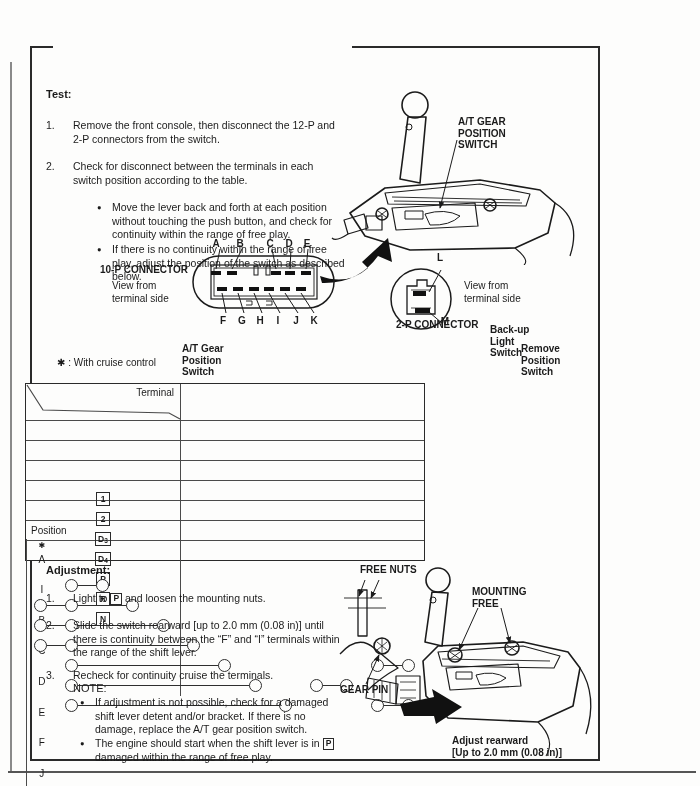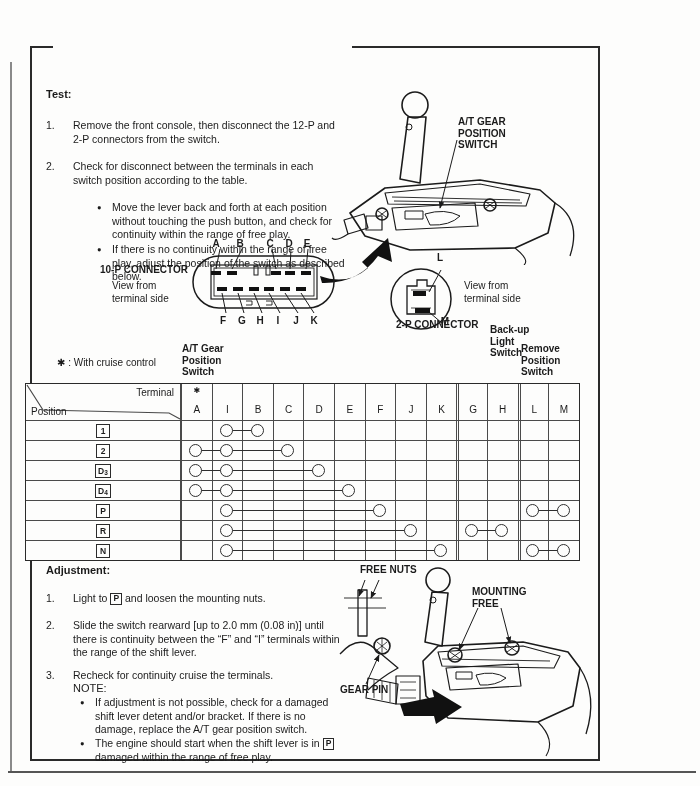--- a/index.html
+++ b/index.html
@@ -25,21 +25,21 @@
     padding:0 2px; font-weight:bold; transform:translateY(-1px);
   }
 
   .diag-label{font-size:10px; font-weight:bold; line-height:12px; white-space:nowrap;}
   .diag-label-multi{font-size:10px; font-weight:bold; line-height:11.5px;}
   .diag-note{font-size:10px; line-height:12.5px;}
   .term-letter{position:absolute; font-size:10px; font-weight:bold; width:14px; text-align:center;}
 
   
   .tbl{position:absolute; left:25px; top:383px; border:1.5px solid #2a2a2a; background:#fdfdfc;}
-  .trow{display:flex;}
+  .trow{display:flex;flex-direction:column;}
   .thead{height:36px;}
   .drow{height:19px; border-top:1px solid #4a4a4a;}
   .corner{position:relative; width:155px; flex:0 0 155px; border-right:1px solid #4a4a4a; box-sizing:border-box;}
   .corner .ct{position:absolute; right:6px; top:3px; font-size:10px;}
   .corner .cb{position:absolute; left:5px; bottom:3px; font-size:10px;}
   .hcell{
     position:relative; width:30.6px; flex:0 0 30.6px; box-sizing:border-box;
     border-left:1px solid #4a4a4a; display:flex; align-items:flex-end; justify-content:center;
     font-size:10px; padding-bottom:5px;
   }
@@ -545,14 +545,18 @@
 
     <path d="M62,148 L96,141 L94,133 L124,151 L98,168 L96,160 L66,160 Z" fill="#111" stroke="none"></path>
   </svg>
 
   <div class="abs diag-label" style="left:360px;top:564px;">FREE NUTS</div>
   <div class="abs diag-label-multi" style="left:472px;top:586px;">
     <span style="display:block">MOUNTING</span>
     <span style="display:block">FREE</span>
   </div>
   <div class="abs diag-label" style="left:340px;top:684px;">GEAR PIN</div>
+  <div class="abs diag-label-multi" style="left:452px;top:735px;">
+    <span style="display:block">Adjust rearward</span>
+    <span style="display:block">[Up to 2.0 mm (0.08 in)]</span>
+  </div>
 
 </div>
 
 </body></html>

